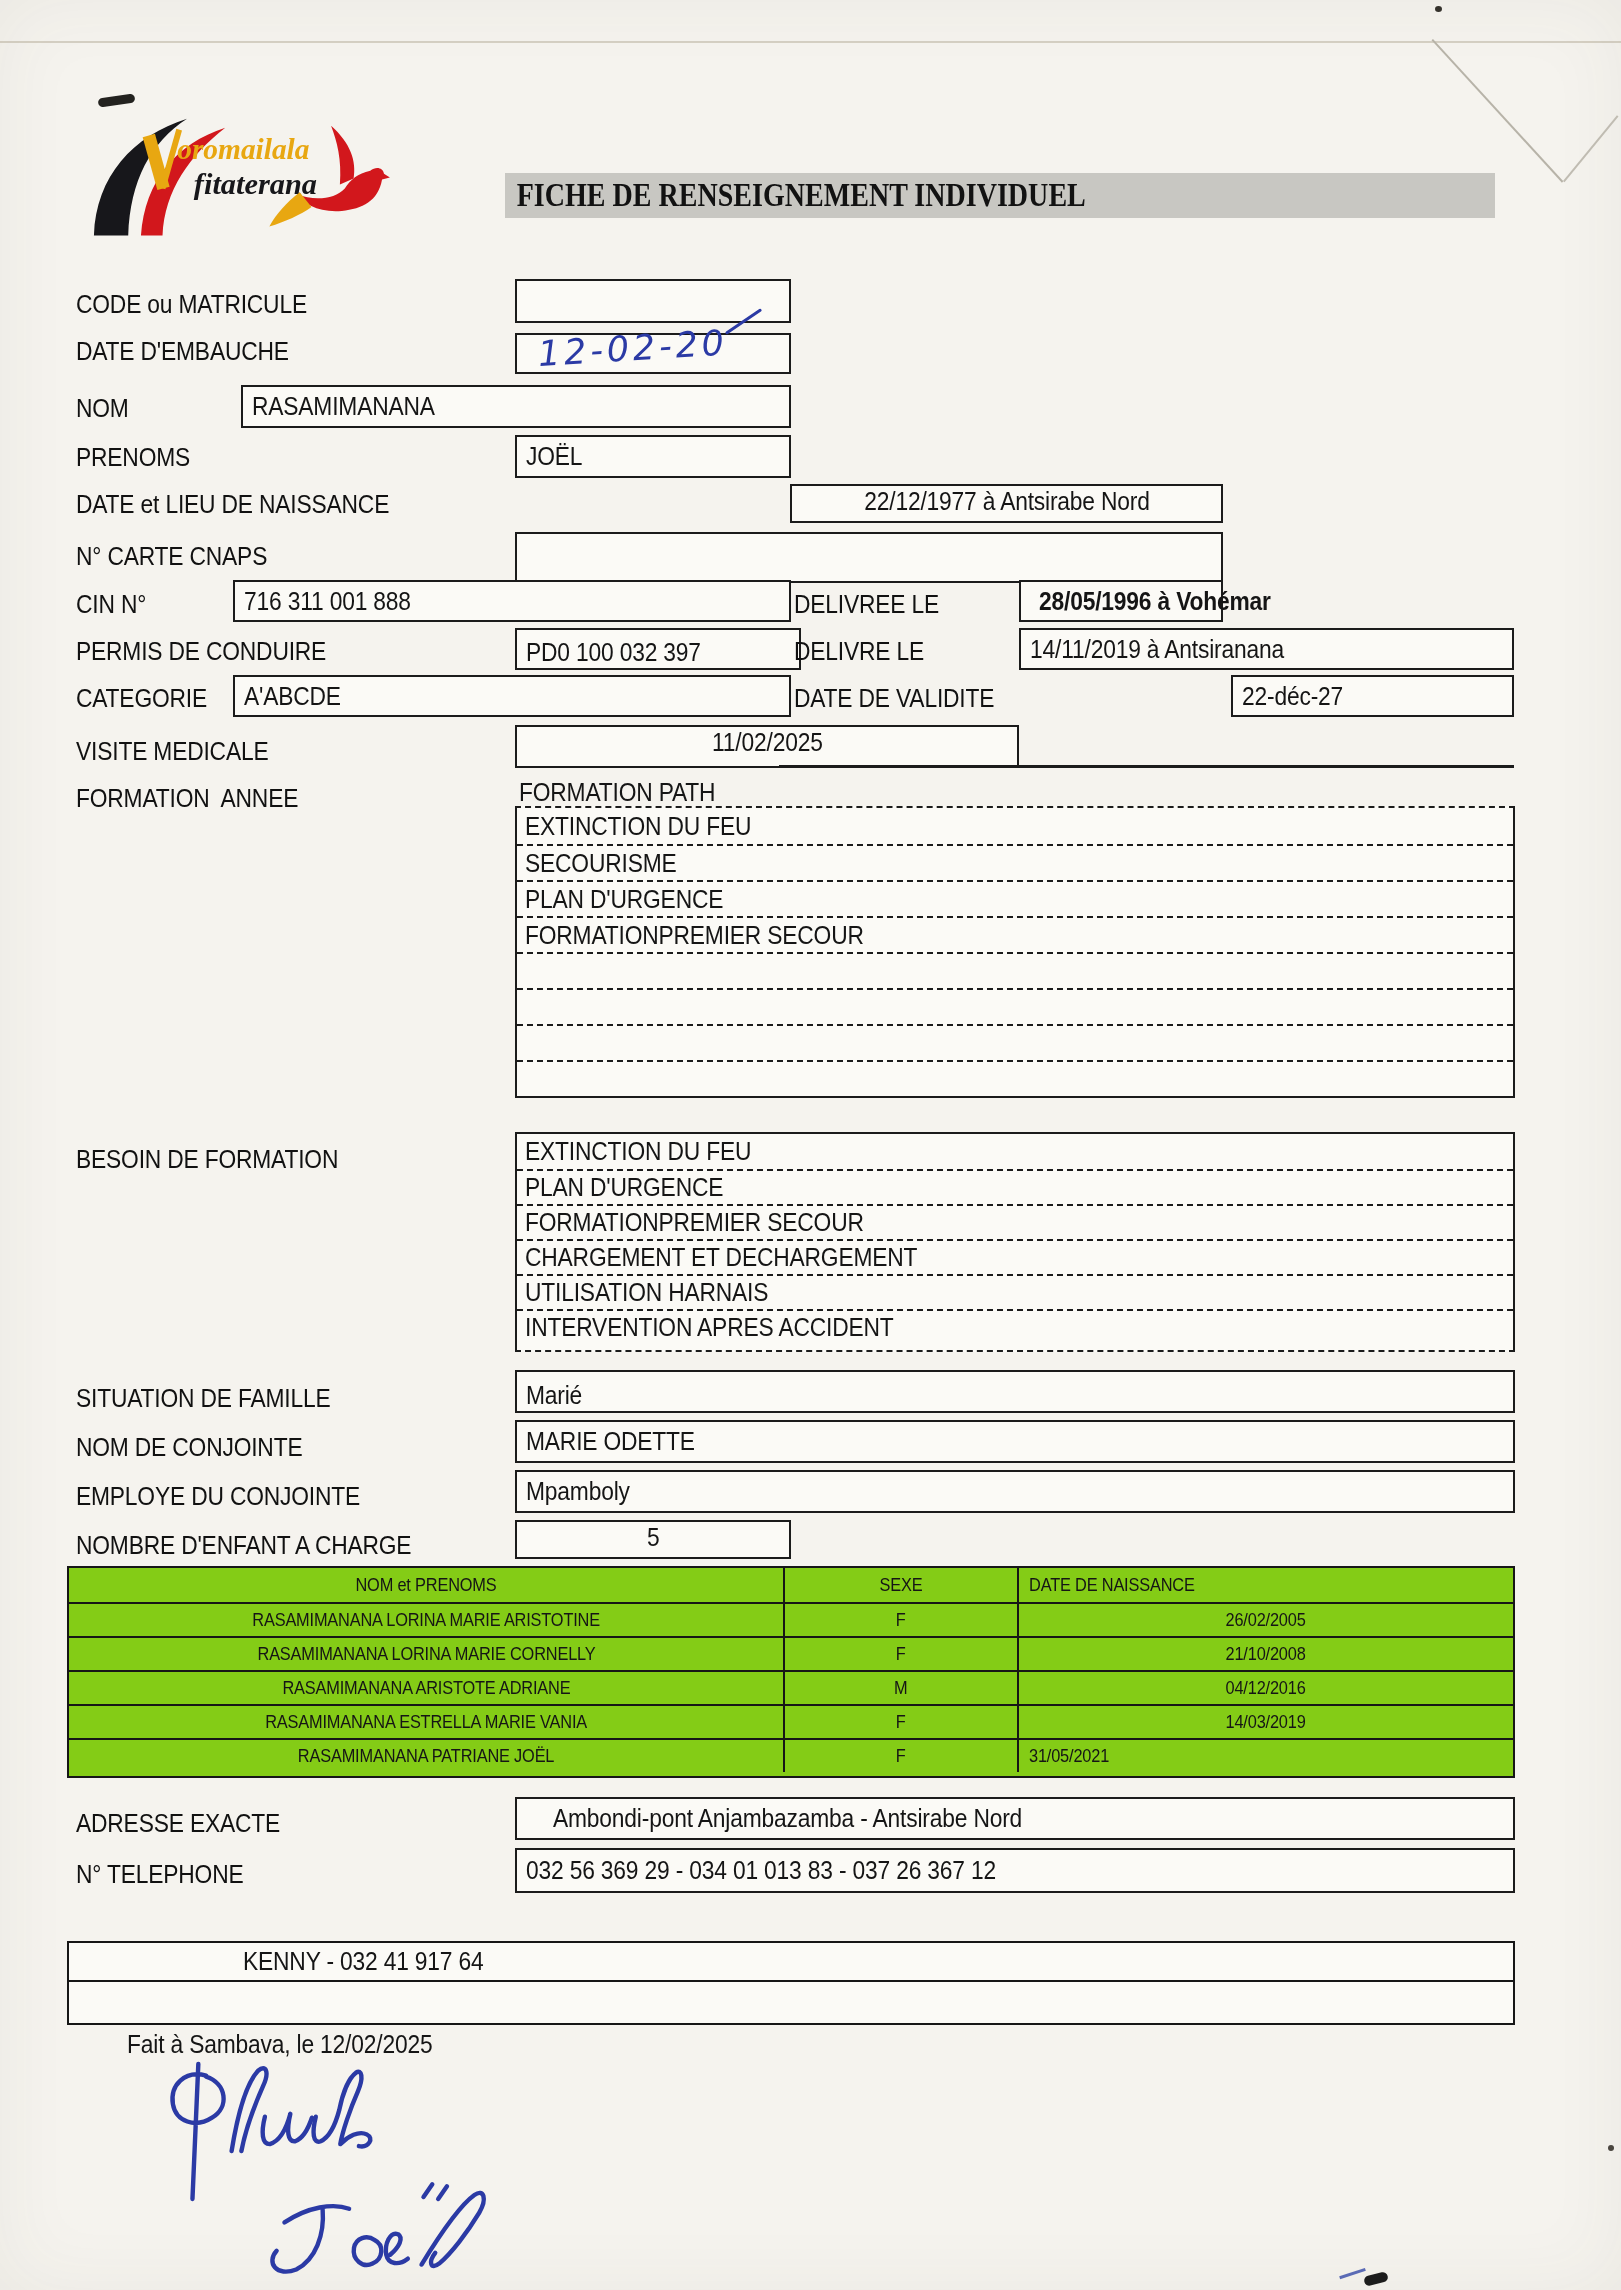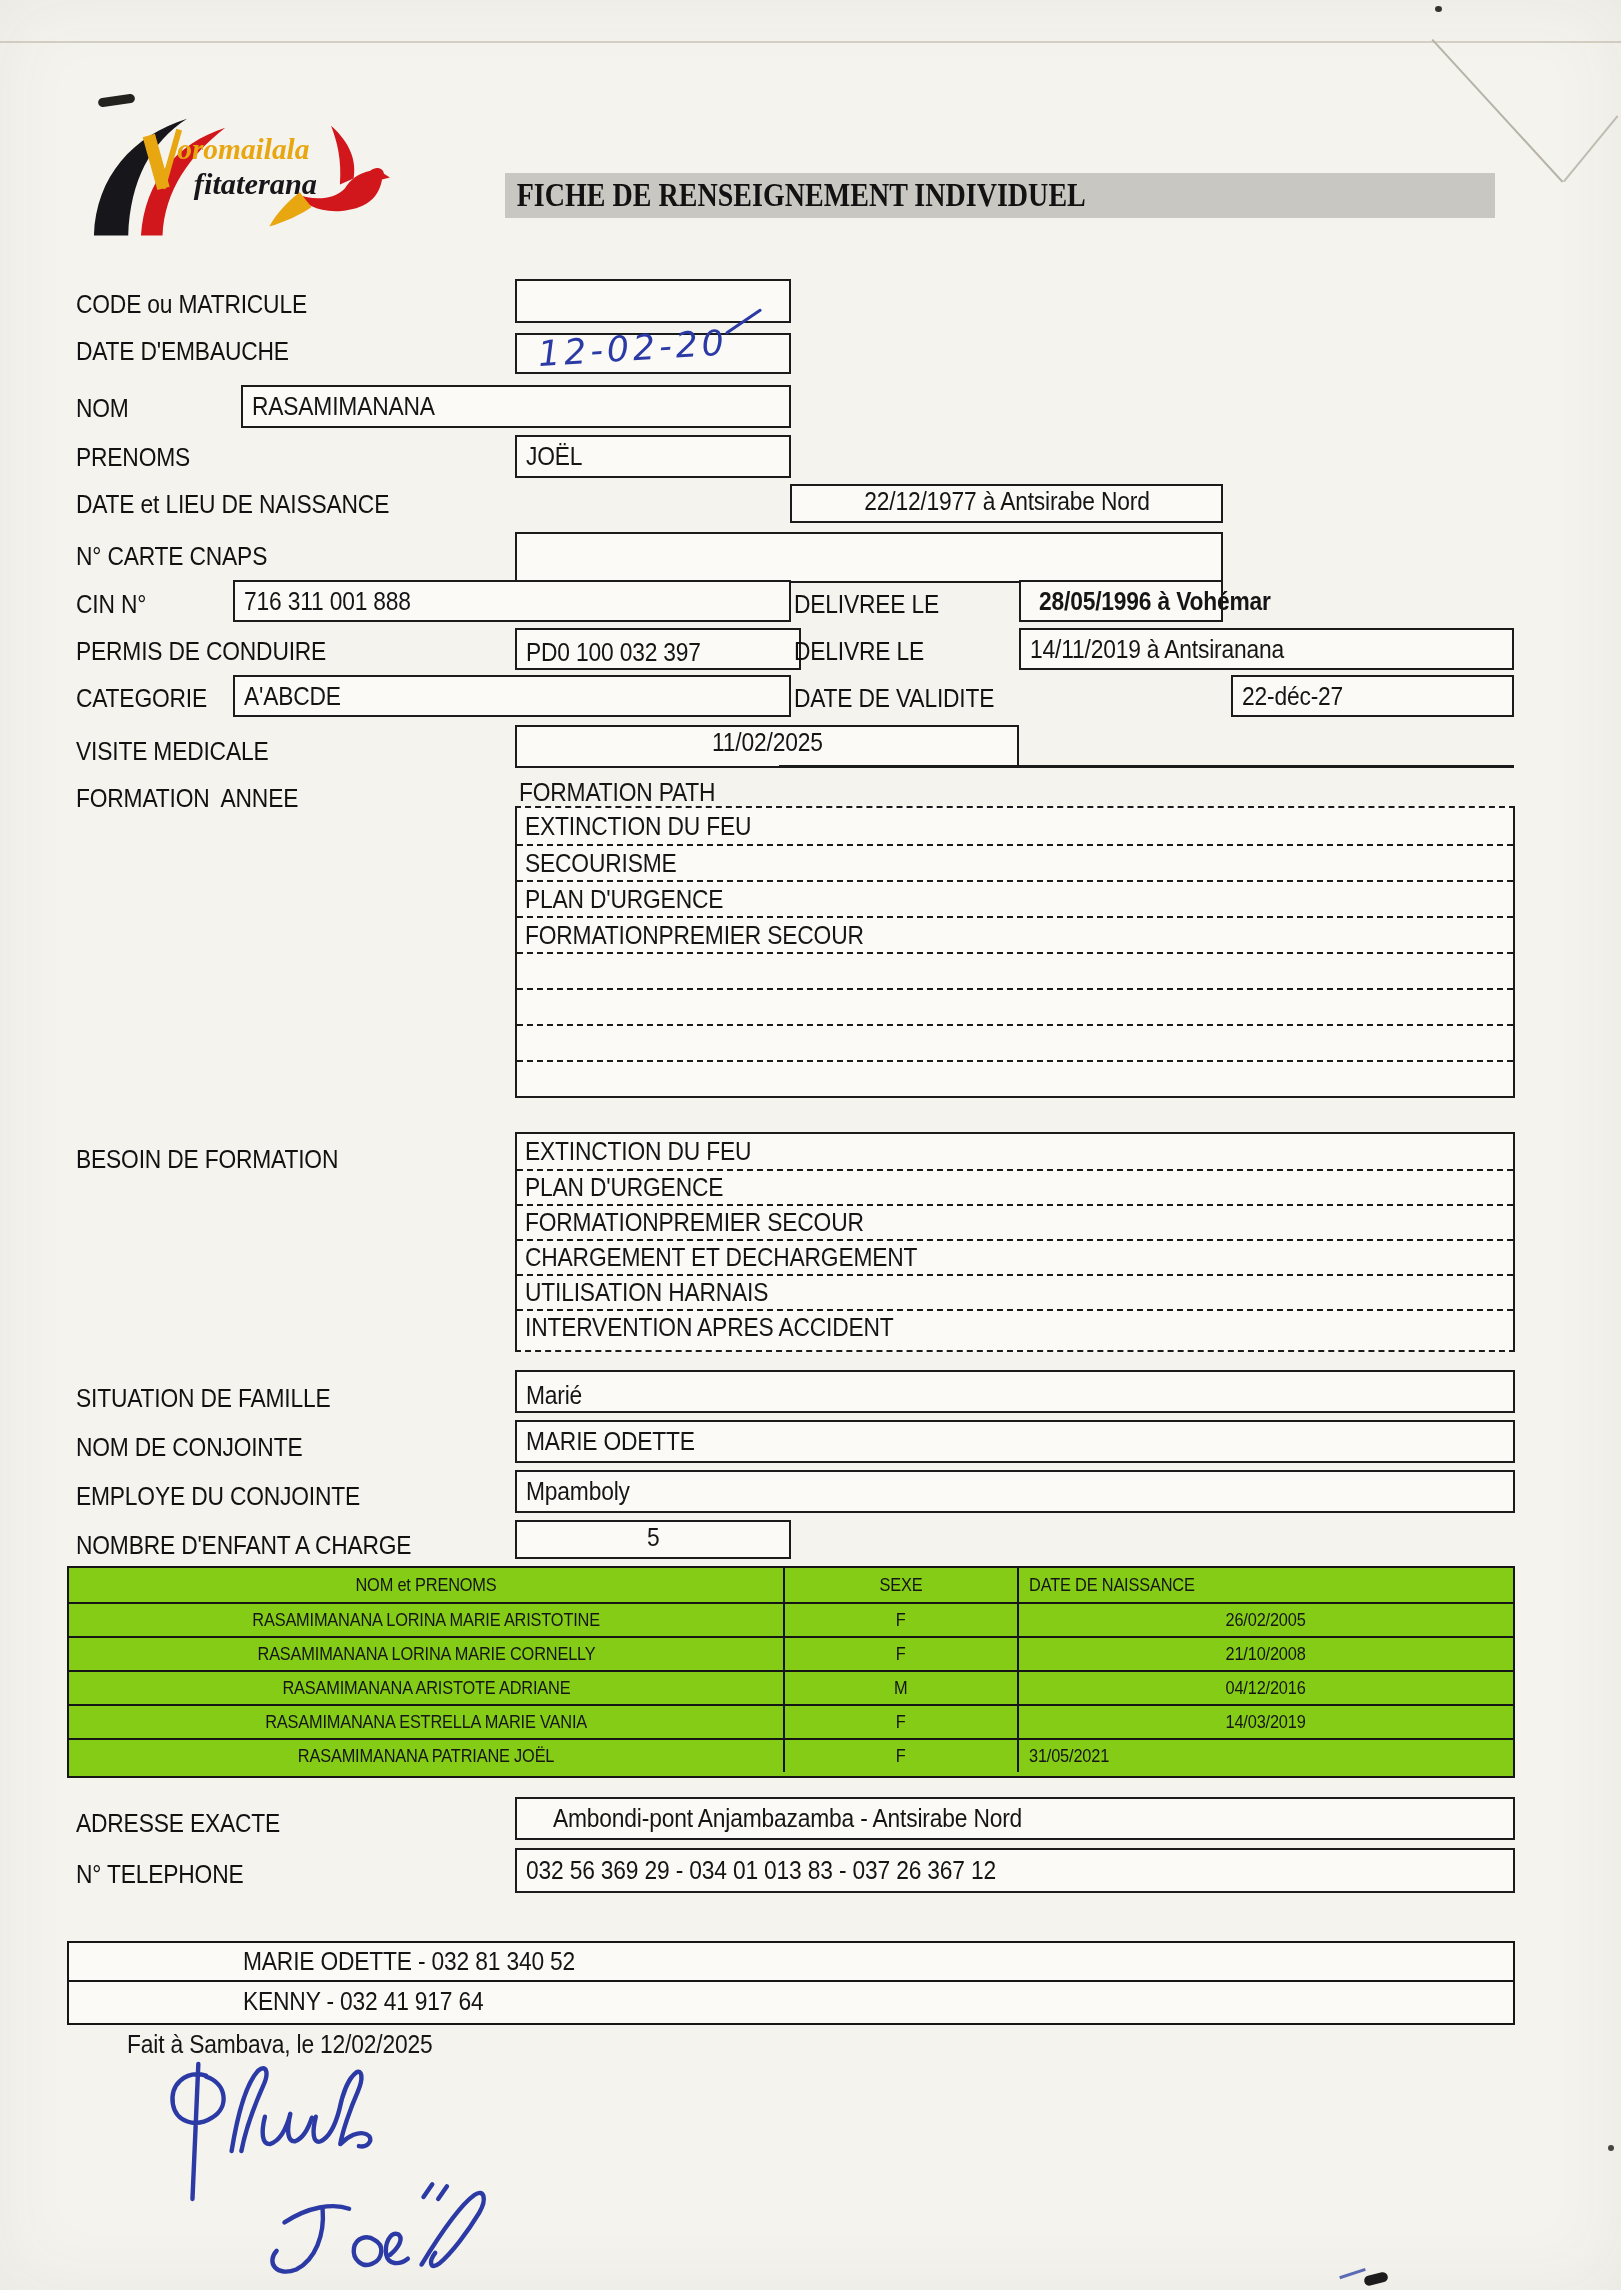--- a/index.html
+++ b/index.html
@@ -269,23 +269,20 @@
       <span class="cx">Ambondi-pont Anjambazamba - Antsirabe Nord</span>
     </div>
 
   <div class="abs lbl" style="left:76px;top:1860px;"><span class="cx">N° TELEPHONE</span></div>
   <div class="box vl" style="left:515px;top:1848px;width:1000px;height:45px;">
       <span class="cx">032 56 369 29 - 034 01 013 83 - 037 26 367 12</span>
     </div>
 
   <div class="contactbox">
     <div class="crow">
-        <span class="cx">MARIE ODETTE - 032 81 340 52</span>
-      </div>
-    <div class="crow">
         <span class="cx">KENNY - 032 41 917 64</span>
       </div>
   </div>
 
   <div class="abs" style="left:127px;top:2029px;font-size:26.5px;"><span class="cx">Fait à Sambava, le 12/02/2025</span></div>
 
   <svg class="abs" style="left:147px;top:2058px;" width="412" height="232" viewBox="0 0 420 237" fill="none" stroke="#2b3aa5" stroke-width="4.5" stroke-linecap="round" stroke-linejoin="round">
     <path d="M60,18 C38,12 23,28 26,47 C29,65 49,72 66,61 C84,50 81,26 60,19 M52,6 C50,50 48,102 46,144"></path>
     <path d="M86,95 C92,58 101,26 113,13 C121,6 125,14 118,29 C110,47 100,74 96,95"></path>
     <path d="M120,60 C116,76 117,88 125,88 C135,85 142,72 146,57 C142,74 143,86 151,85 C159,82 164,73 168,61"></path>

